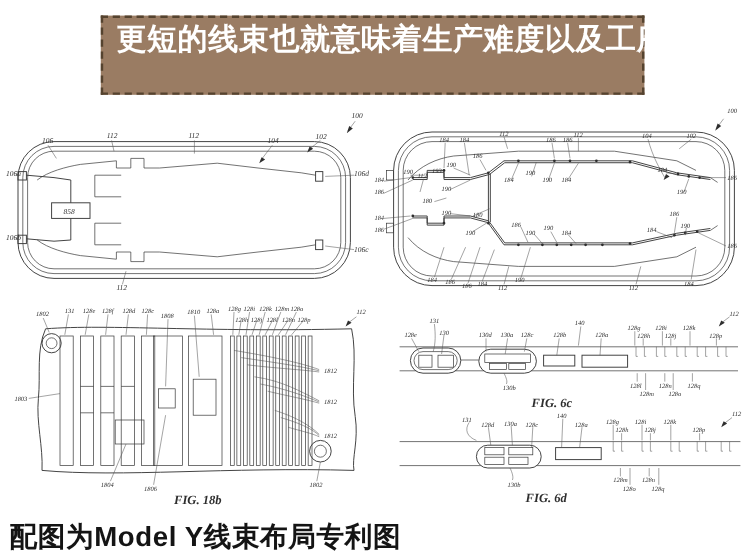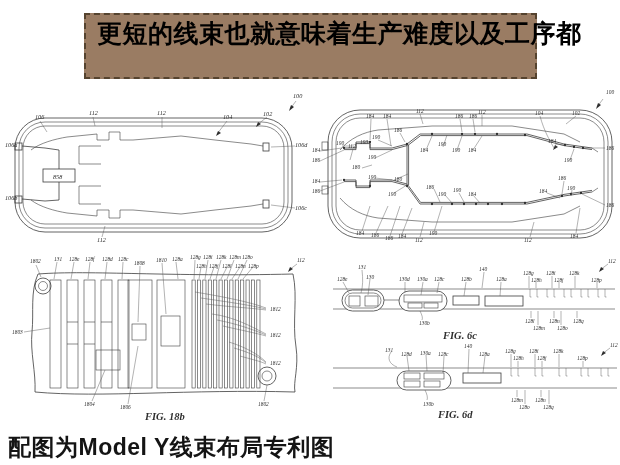--- a/index.html
+++ b/index.html
@@ -3,21 +3,21 @@
 <meta charset="utf-8">
 <style>
   html,body{margin:0;padding:0;}
   body{
     width:620px;height:465px;position:relative;overflow:hidden;
     background:#ffffff;font-family:"Liberation Sans",sans-serif;
   }
   .banner{
     position:absolute;left:84px;top:13px;width:453px;height:66px;
     box-sizing:border-box;background:#9a7c63;border:2px dashed #55432f;
-    color:#000000;font-size:25px;font-weight:bold;line-height:31px;
+    color:#ffffff;font-size:25px;font-weight:bold;line-height:31px;
     padding:3px 0 0 11px;letter-spacing:0.5px;white-space:nowrap;
   }
   .footer-caption{
     position:absolute;left:8px;top:432px;width:600px;
     color:#141414;font-size:23px;font-weight:600;letter-spacing:0.5px;
   }
   svg.fig{position:absolute;}
   svg text{
     font-family:"Liberation Serif",serif;font-style:italic;fill:#2e2e2e;
   }

